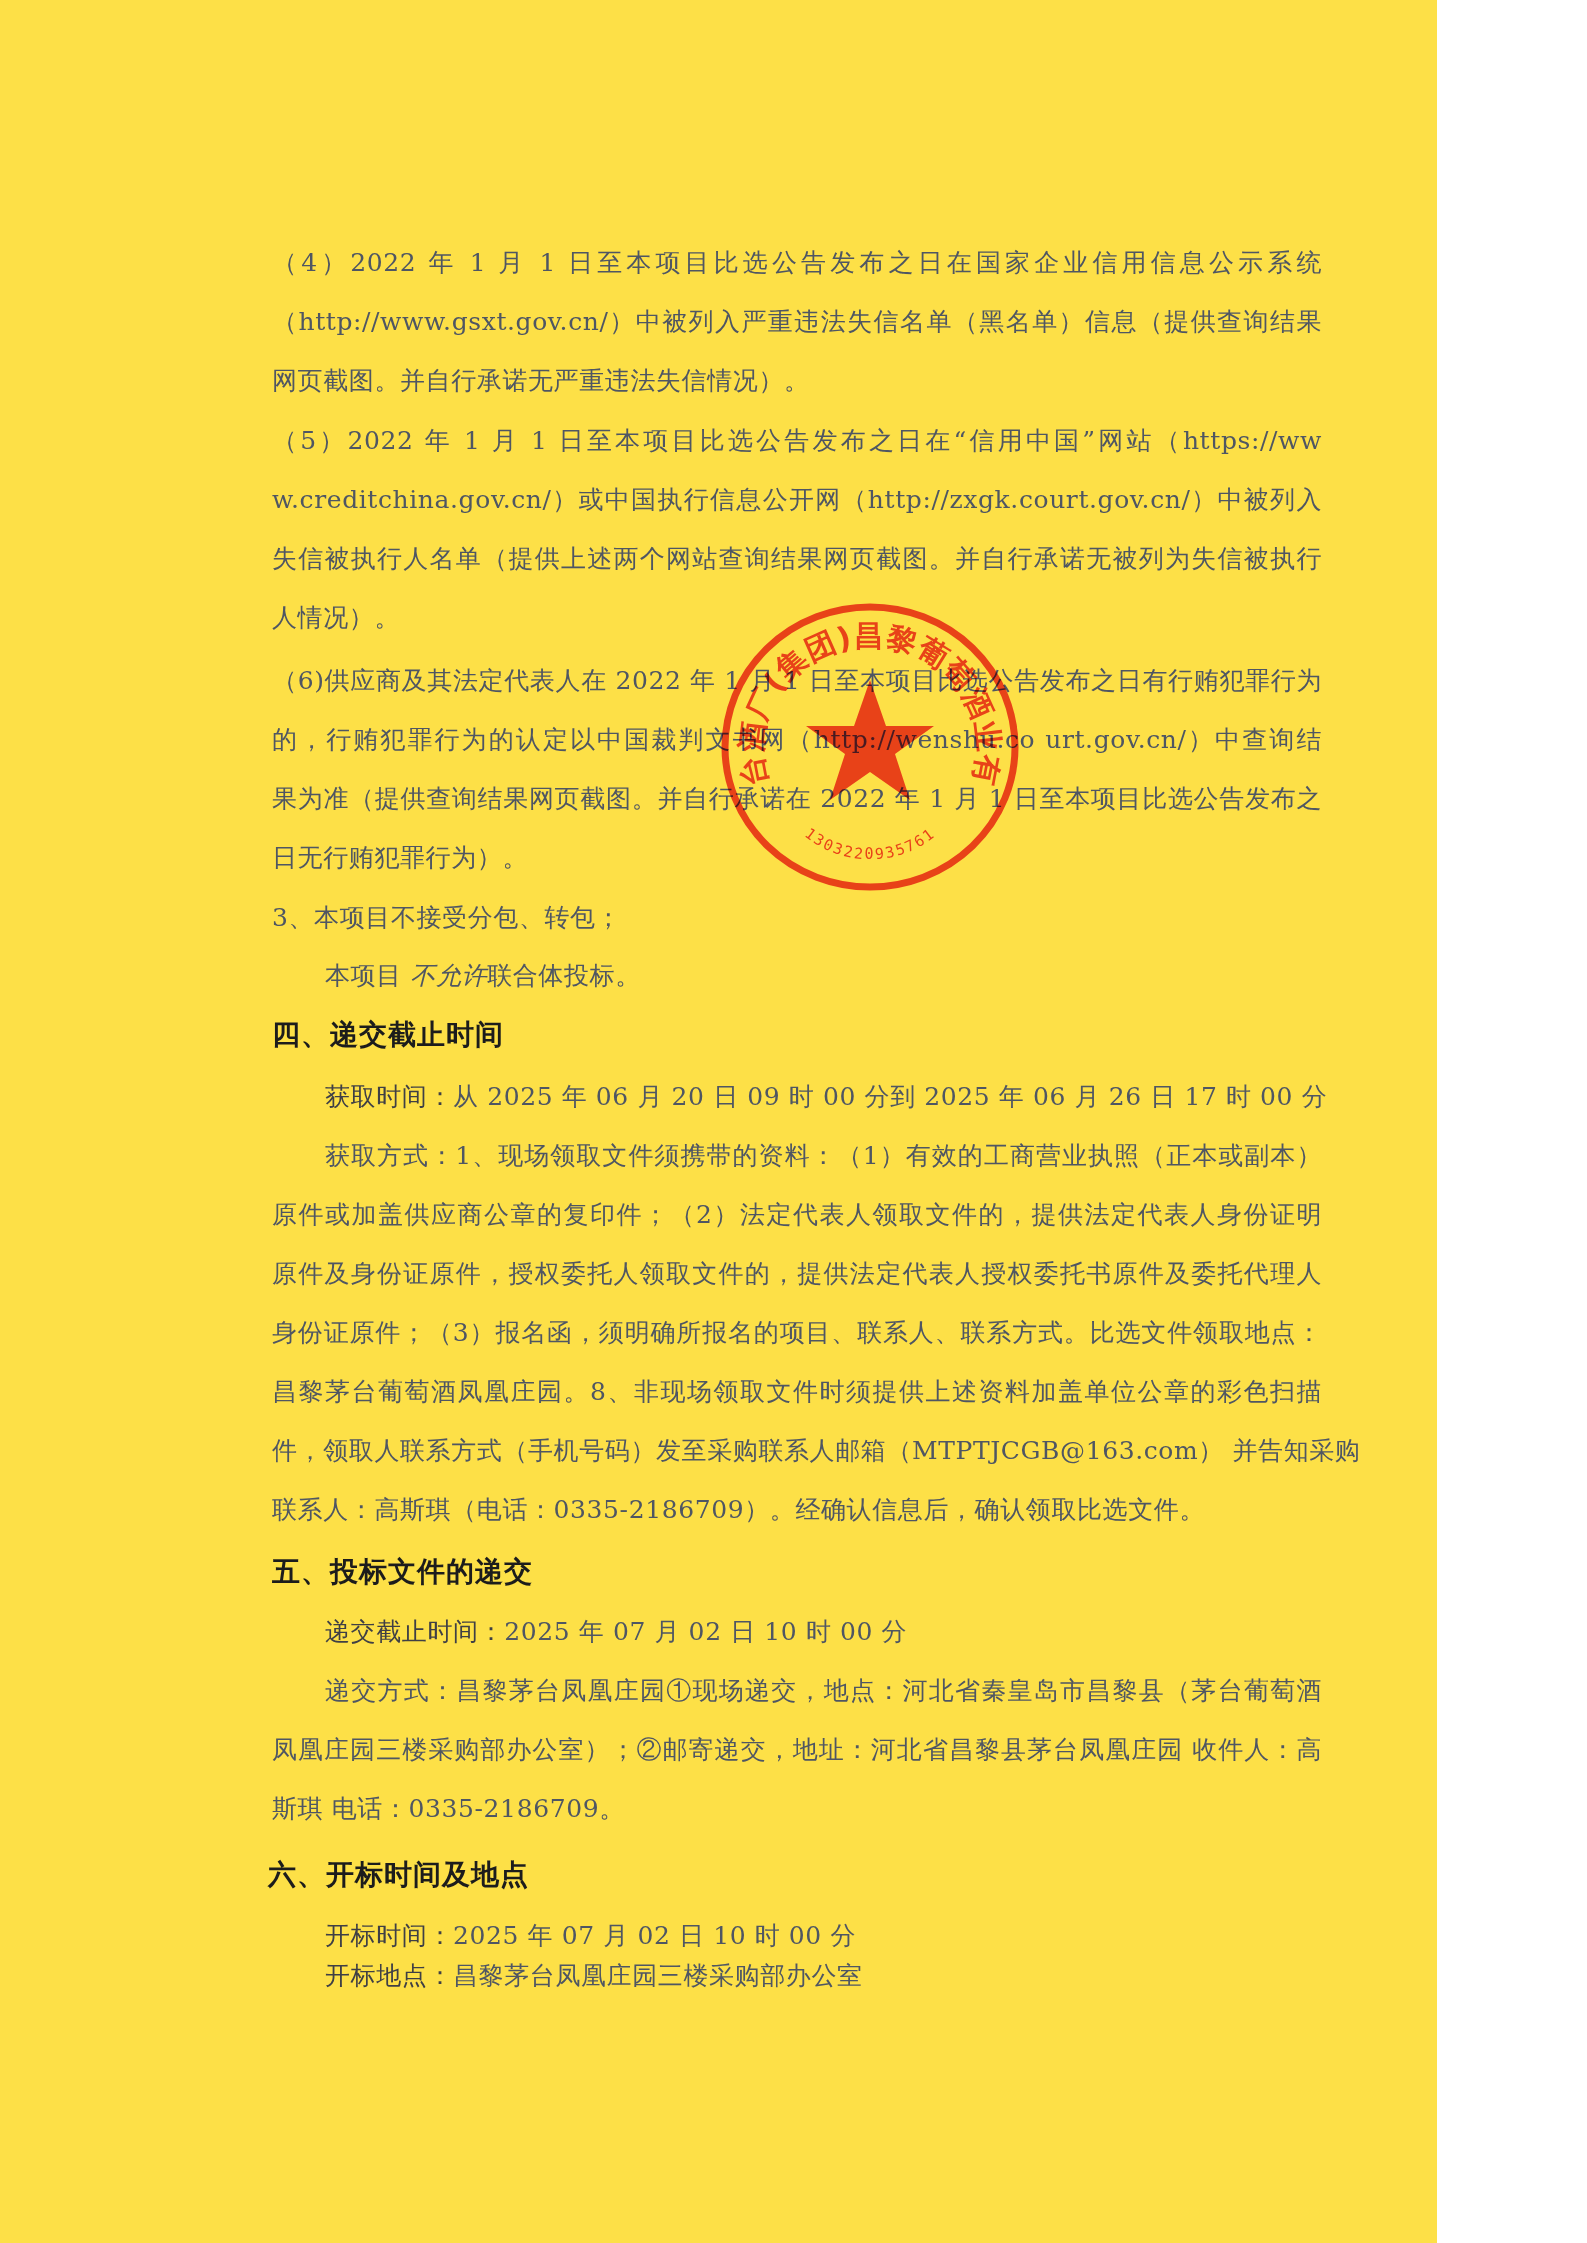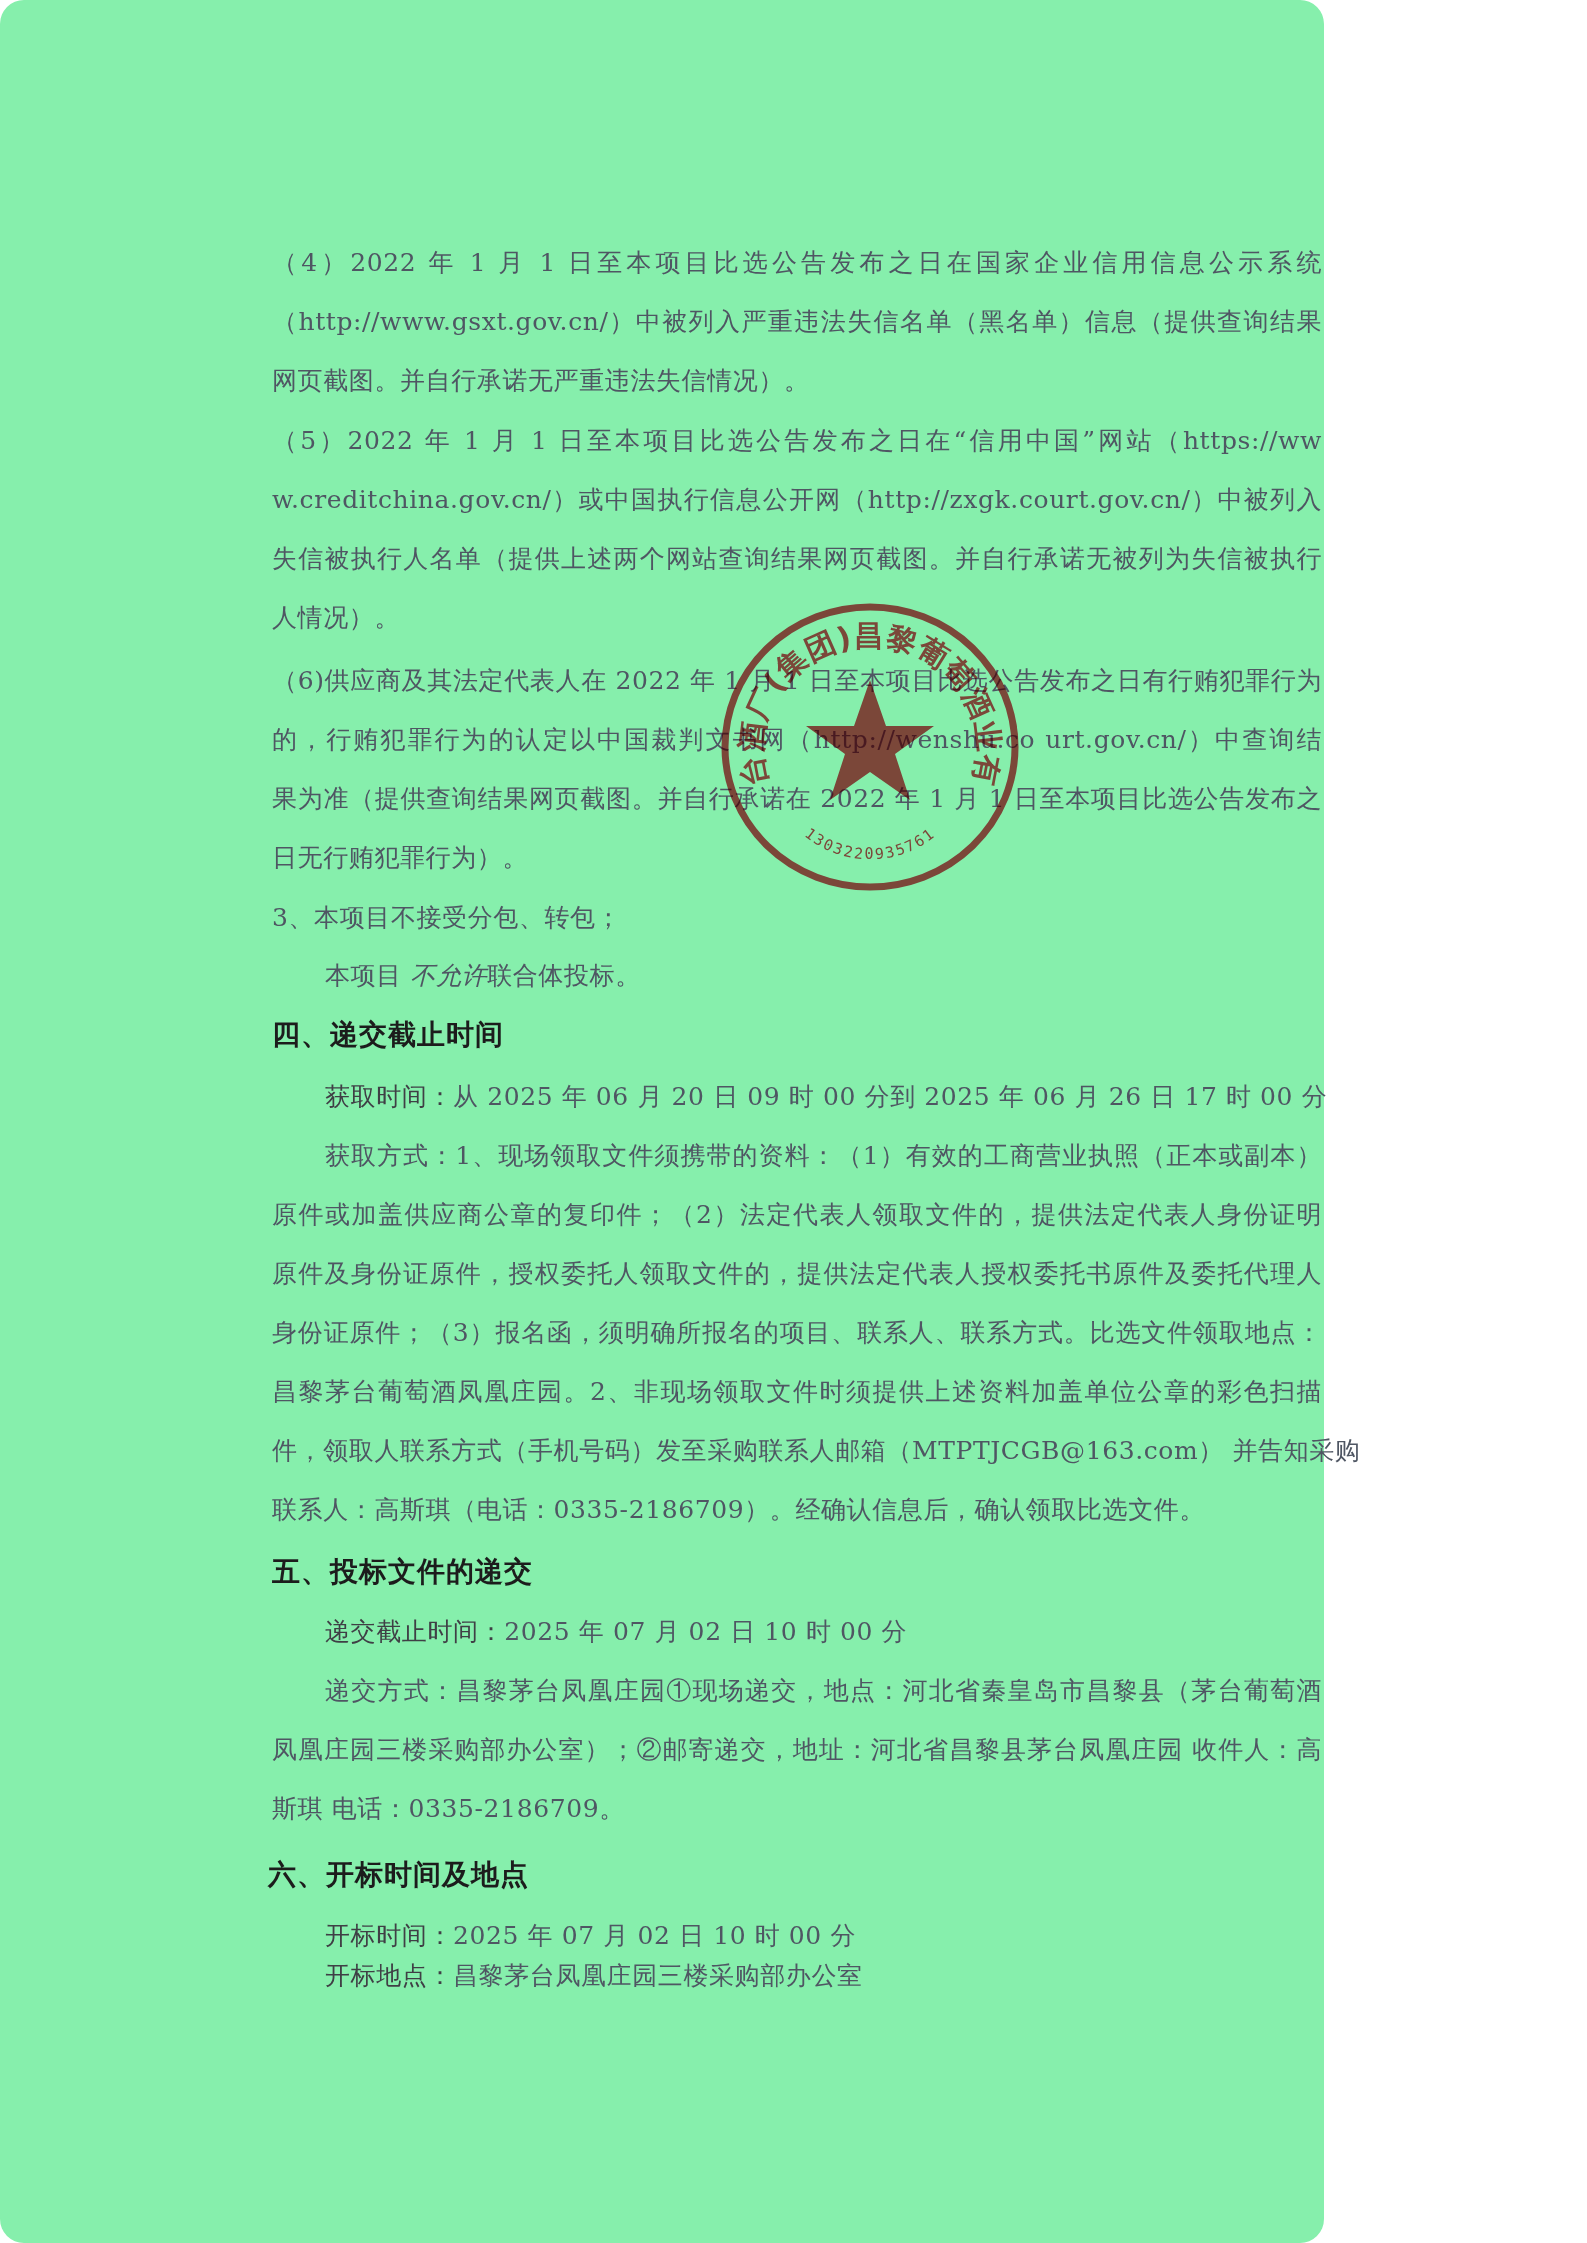--- a/index.html
+++ b/index.html
@@ -11,24 +11,23 @@
       width: 1587px;
       height: 2243px;
       position: relative;
       overflow: hidden;
       font-family: "DejaVu Serif", "Liberation Serif", serif;
       color: #4f5663;
     }
     .page {
       position: absolute;
       left: 0; top: 0;
-      width: 1324px;
+      width: 1437px;
       height: 2243px;
-      background: #86efac;
-      border-radius: 24px;
+      background: #fde047;
     }
     .line {
       position: absolute;
       left: 272px;
       font-size: 25px;
       line-height: 32px;
       white-space: nowrap;
       letter-spacing: 0.6px;
       color: #4f5663;
     }
@@ -91,21 +90,21 @@
   </div>
 
   <div class="heading" style="top:1018px;">四、递交截止时间</div>
   <div class="line indent" style="top:1081px;">
     <span class="label">获取时间：</span><span>从 2025 年 06 月 20 日 09 时 00 分到 2025 年 06 月 26 日 17 时 00 分</span>
   </div>
   <div class="line indent justify" style="top:1140px;">获取方式：1、现场领取文件须携带的资料：（1）有效的工商营业执照（正本或副本）</div>
   <div class="line justify" style="top:1199px;">原件或加盖供应商公章的复印件；（2）法定代表人领取文件的，提供法定代表人身份证明</div>
   <div class="line justify" style="top:1258px;">原件及身份证原件，授权委托人领取文件的，提供法定代表人授权委托书原件及委托代理人</div>
   <div class="line justify" style="top:1317px;">身份证原件；（3）报名函，须明确所报名的项目、联系人、联系方式。比选文件领取地点：</div>
-  <div class="line justify" style="top:1376px;">昌黎茅台葡萄酒凤凰庄园。2、非现场领取文件时须提供上述资料加盖单位公章的彩色扫描</div>
+  <div class="line justify" style="top:1376px;">昌黎茅台葡萄酒凤凰庄园。8、非现场领取文件时须提供上述资料加盖单位公章的彩色扫描</div>
   <div class="line justify" style="top:1435px;">件，领取人联系方式（手机号码）发至采购联系人邮箱（MTPTJCGB@163.com） 并告知采购</div>
   <div class="line" style="top:1494px;">联系人：高斯琪（电话：0335-2186709）。经确认信息后，确认领取比选文件。</div>
 
   <div class="heading" style="top:1555px;">五、投标文件的递交</div>
   <div class="line indent" style="top:1616px;">
     <span class="label">递交截止时间：</span><span>2025 年 07 月 02 日 10 时 00 分</span>
   </div>
   <div class="line indent justify" style="top:1675px;">递交方式：昌黎茅台凤凰庄园①现场递交，地点：河北省秦皇岛市昌黎县（茅台葡萄酒</div>
   <div class="line justify" style="top:1734px;">凤凰庄园三楼采购部办公室）；②邮寄递交，地址：河北省昌黎县茅台凤凰庄园 收件人：高</div>
   <div class="line" style="top:1793px;">斯琪 电话：0335-2186709。</div>

